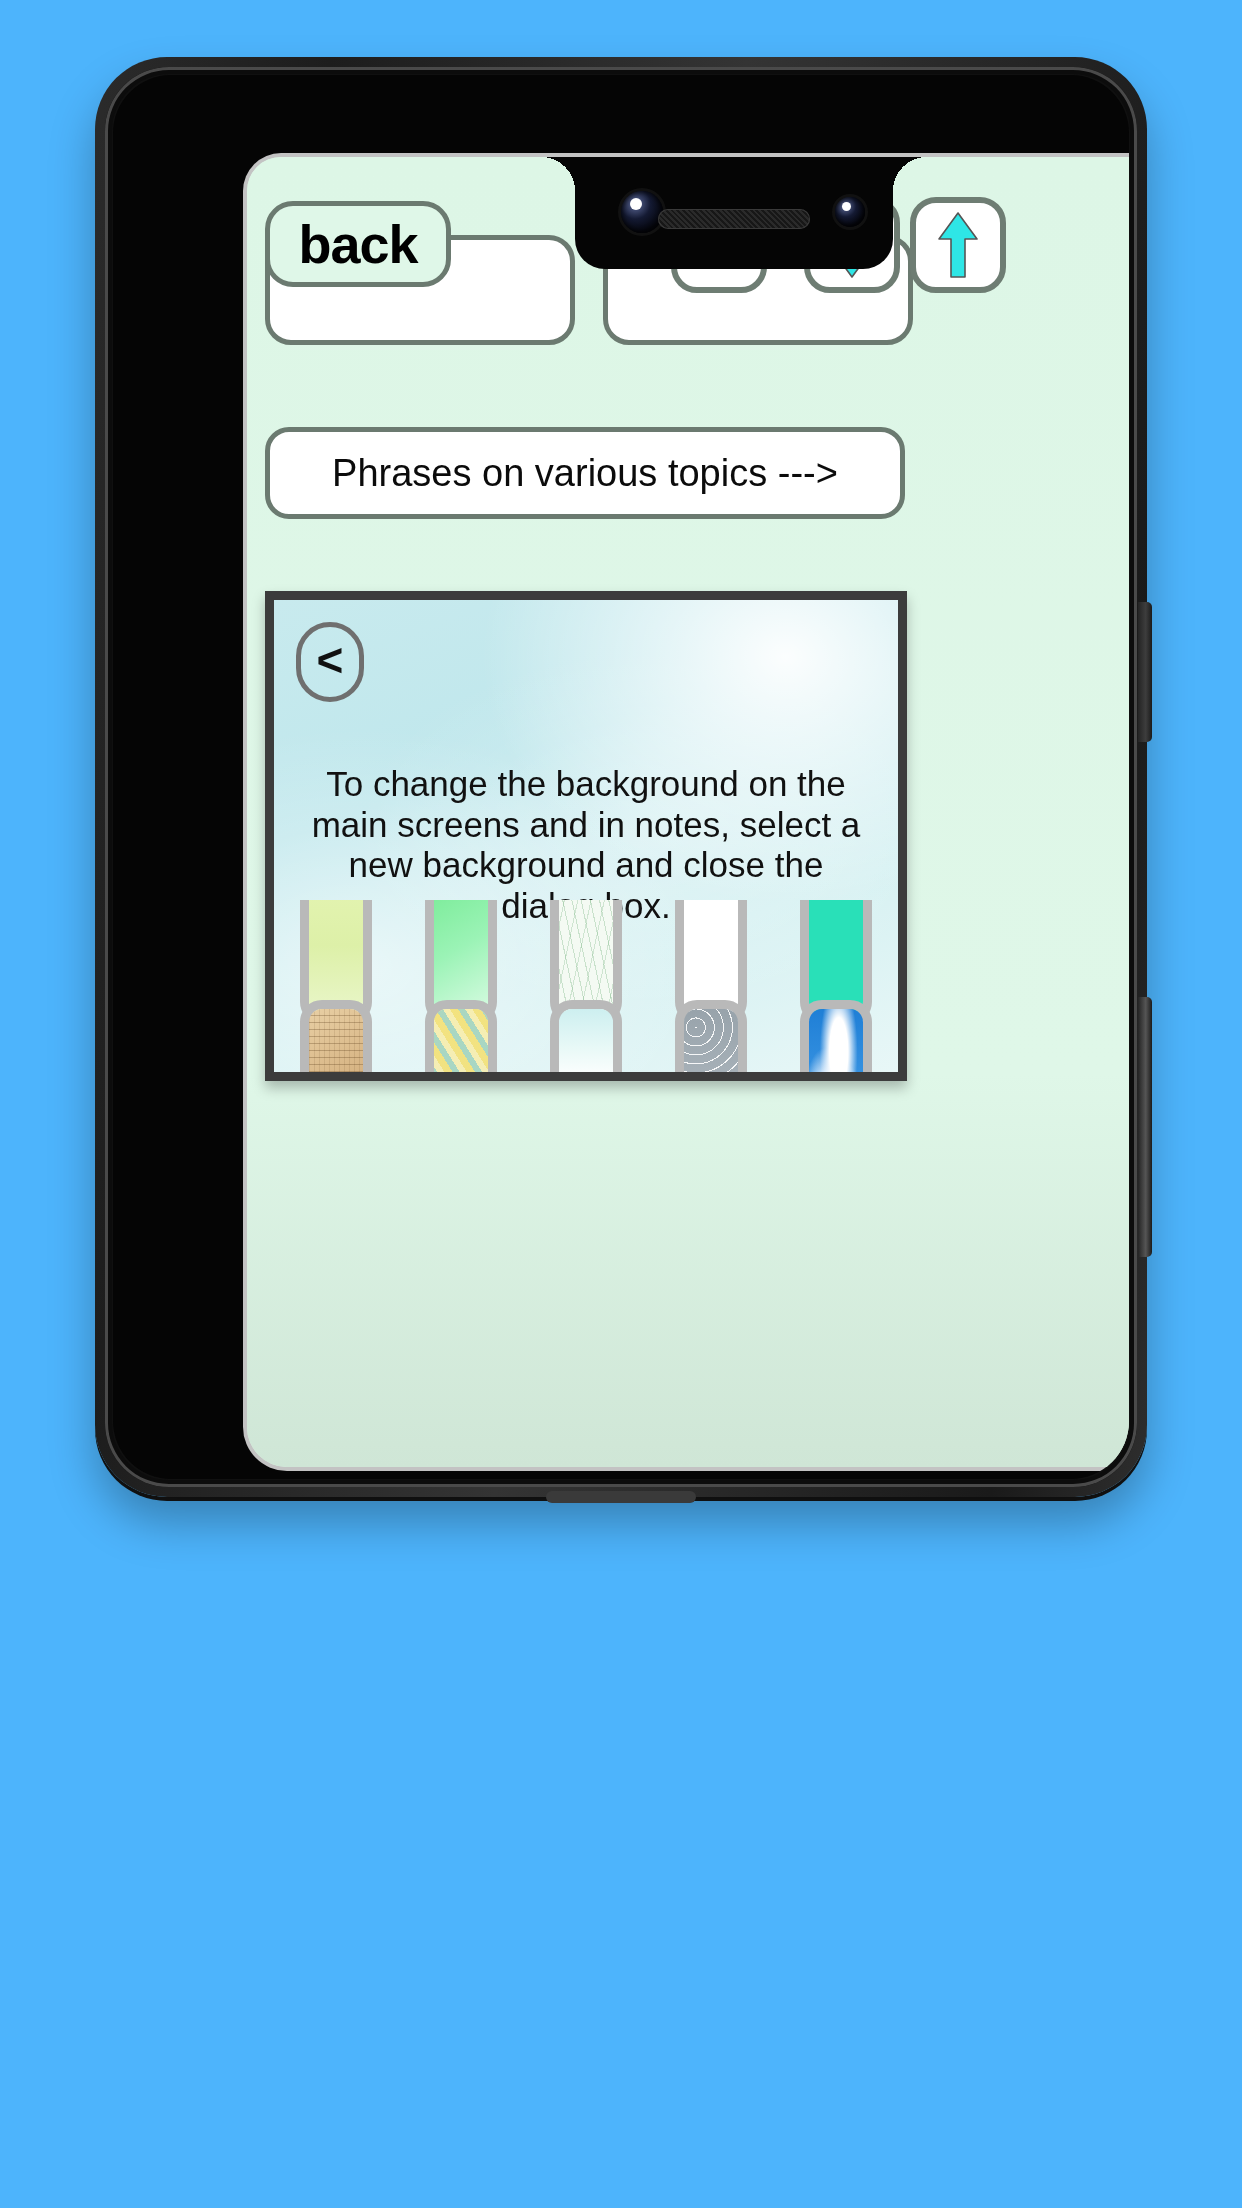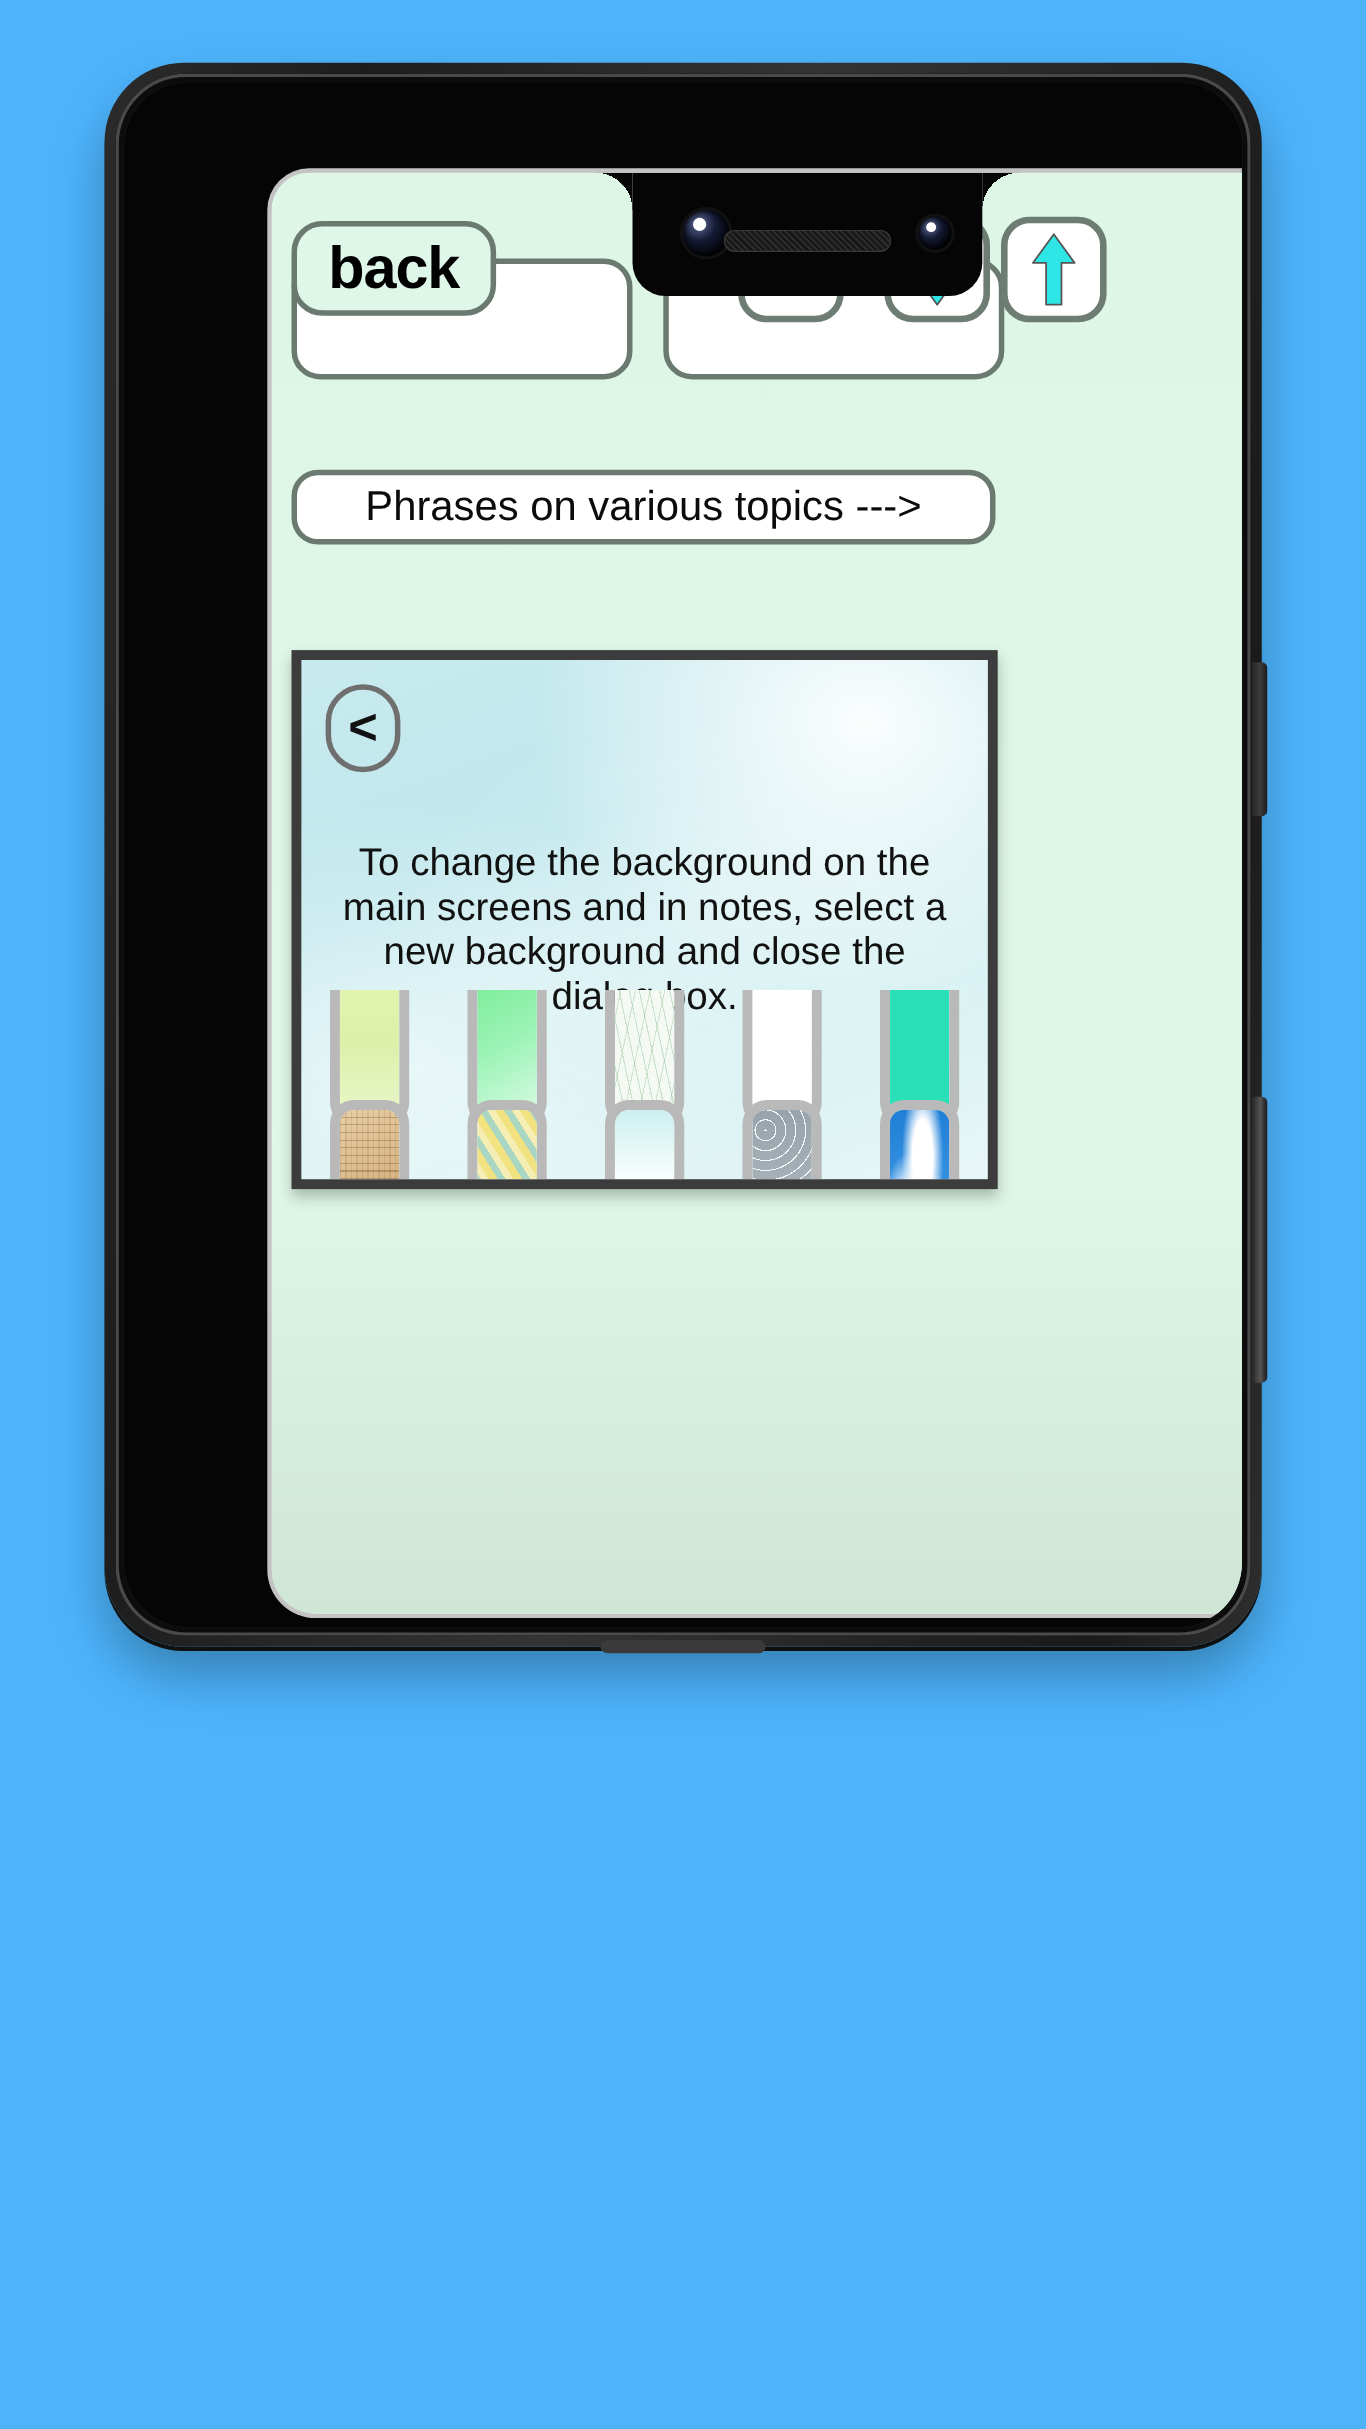--- a/index.html
+++ b/index.html
@@ -134,21 +134,21 @@
     border:5px solid #6b7a70;
     border-radius:26px;
     box-sizing:border-box;
   }
   #cut-btn-left{left:18px;top:78px;width:310px;height:110px;}
   #cut-btn-right{left:356px;top:78px;width:310px;height:110px;}
 
   
   #phrases-button{
     position:absolute;left:18px;top:270px;
-    width:640px;height:68px;
+    width:640px;height:92px;
     background:#fff;
     border:5px solid #6b7a70;
     border-radius:24px;
     display:flex;align-items:center;justify-content:center;
     box-sizing:border-box;
   }
   #phrases-button-label{
     font-size:38px;color:#0b0b0b;white-space:nowrap;
     font-family:"Liberation Sans", sans-serif;
   }

